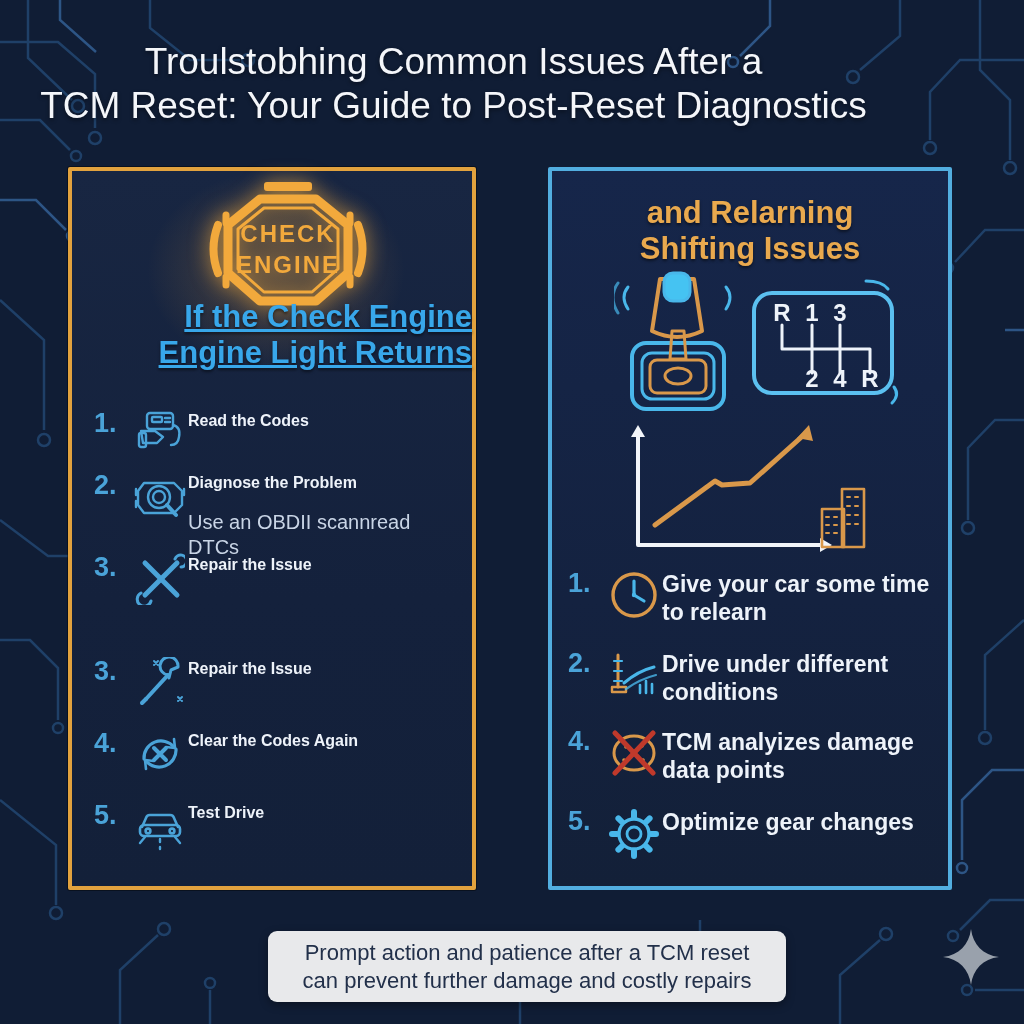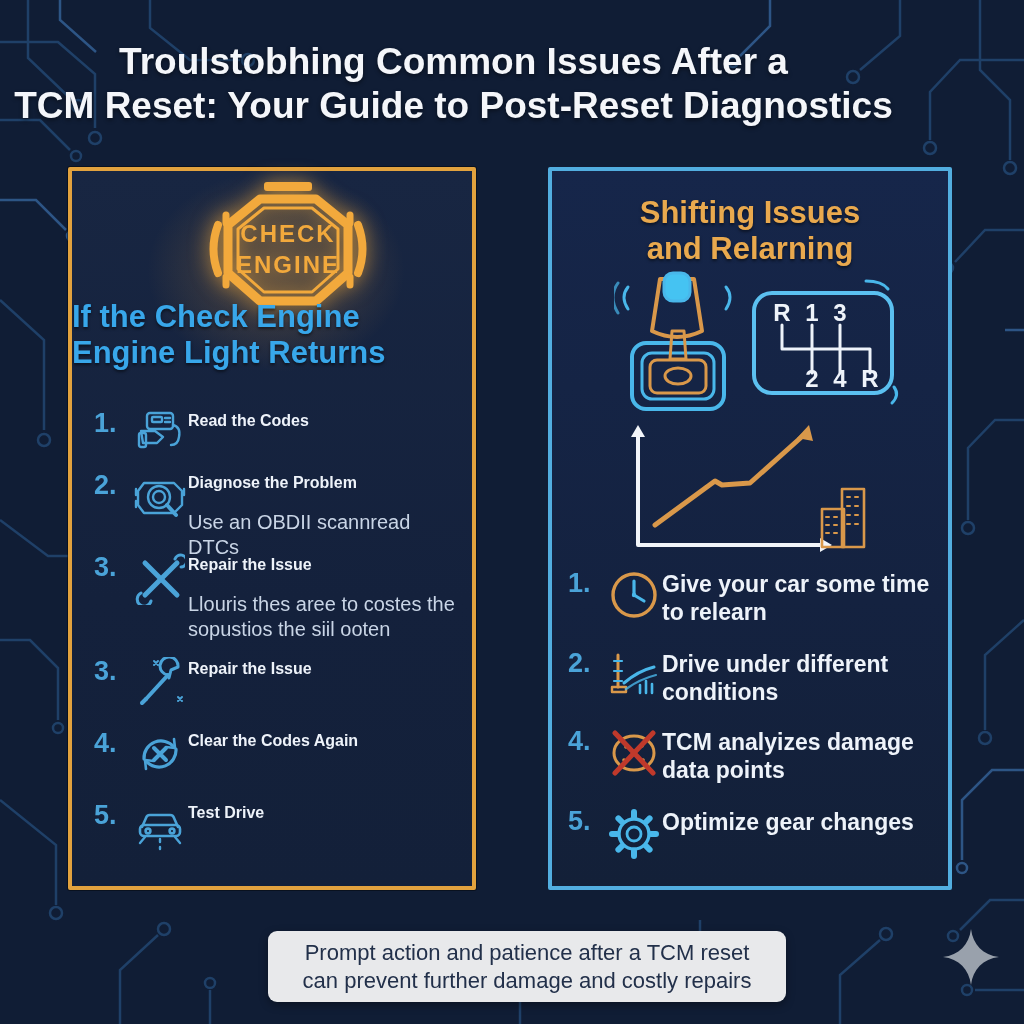--- a/index.html
+++ b/index.html
@@ -10,21 +10,21 @@
     background:#101d35;
     font-family:"Liberation Sans", sans-serif;
     overflow:hidden;
     color:#eef3fa;
   }
   #circuit-bg { position:absolute; inset:0; z-index:0; }
   .content { position:absolute; inset:0; z-index:1; }
 
   .main-title {
     position:absolute; top:40px; left:0; width:907px;
-    text-align:center; font-weight:bold; font-size:37px; line-height:1.18;
+    text-align:center; font-weight:normal; font-size:37px; line-height:1.18;
     color:#f4f6fa; text-shadow:0 2px 4px rgba(0,0,0,.45);
   }
 
   .panel { position:absolute; top:167px; height:723px; border-radius:2px; }
   .panel-left {
     left:68px; width:408px;
     background:linear-gradient(180deg,#182642 0%,#14213c 60%,#132039 100%);
     border:4px solid #e2a23e;
     box-shadow:0 0 0 1px rgba(0,0,0,.4);
   }
@@ -38,22 +38,22 @@
     background:linear-gradient(180deg,#16264a 0%,#142240 60%,#132038 100%);
     border:4px solid #52aee0;
   }
 
   .badge-wrap { position:absolute; top:6px; left:0; width:100%; display:flex; justify-content:center;padding-left:32px; }
   .badge-wrap svg { filter:drop-shadow(0 0 10px rgba(242,169,60,.75)); }
   .badge-text { font-family:"Liberation Sans",sans-serif; font-weight:bold; letter-spacing:2px; }
 
   .lp-heading {
     position:absolute; top:128px; left:0; width:100%;
-    text-align:left; font-weight:bold; font-size:31px; line-height:1.15;
-    color:#38a7ea; text-shadow:0 2px 3px rgba(0,0,0,.5);
+    text-align:right; font-weight:bold; font-size:31px; line-height:1.15;
+    color:#38a7ea; text-shadow:0 2px 3px rgba(0,0,0,.5);text-decoration:underline;
   }
   .rp-heading {
     position:absolute; top:24px; left:0; width:100%;
     text-align:center; font-weight:bold; font-size:31px; line-height:1.15;
     color:#e9a94e; text-shadow:0 2px 3px rgba(0,0,0,.5);
   }
 
   .row { position:absolute; display:flex; align-items:flex-start; }
   .row .num { font-size:27px; font-weight:bold; color:#4aa3d8; width:38px; flex:0 0 38px; line-height:1.1; }
   .row .ric { flex:0 0 56px; width:56px; display:flex; justify-content:center; }
@@ -213,21 +213,20 @@
           <g fill="none" stroke="#4aa3d8" stroke-width="3" stroke-linecap="round" stroke-linejoin="round">
             <path d="M10,10 L42,42" stroke-width="5"></path>
             <path d="M42,10 L10,42" stroke-width="5"></path>
             <path d="M6,40 a7,7 0 1 0 10,8" stroke-width="3"></path>
             <path d="M40,6 a6,6 0 1 1 6,8" stroke-width="3"></path>
           </g>
         </svg>
       </div>
       <div class="txt">
         <div class="t1">Repair the Issue</div>
-        <div class="t2">Llouris thes aree to costes the sopustios the siil ooten</div>
       </div>
     </div>
 
     <div class="row" style="top:486px">
       <div class="num">3.</div>
       <div class="ric">
         <svg width="52" height="50" viewBox="0 0 52 50">
           <g fill="none" stroke="#4aa3d8" stroke-width="3" stroke-linecap="round" stroke-linejoin="round">
             <path d="M12,42 L34,18" stroke-width="4"></path>
             <path d="M34,18 a9,9 0 1 1 10,-8 l-7,3 -2,8 z" stroke-width="3"></path>
@@ -275,22 +274,22 @@
       </div>
       <div class="txt">
         <div class="t1">Test Drive</div>
       </div>
     </div>
   </div>
 
   <div class="panel panel-right">
 
     <div class="rp-heading">
+      <div>and Relarning</div>
       <div>Shifting Issues</div>
-      <div>and Relarning</div>
     </div>
 
     <svg class="icons-strip" style="left:62px; top:94px; width:126px; height:152px; position:absolute" viewBox="0 0 126 152">
       <g fill="none" stroke-linecap="round" stroke-linejoin="round">
         <path d="M14,22 q-8,10 0,22" stroke="#49b7ea" stroke-width="3"></path>
         <path d="M4,18 q-10,14 0,30" stroke="#49b7ea" stroke-width="3" opacity="0.7"></path>
         <path d="M112,22 q8,10 0,22" stroke="#49b7ea" stroke-width="3"></path>
         <rect x="18" y="78" width="92" height="66" rx="14" stroke="#49b7ea" stroke-width="4"></rect>
         <rect x="28" y="88" width="72" height="46" rx="10" stroke="#49b7ea" stroke-width="3"></rect>
         <rect x="36" y="95" width="56" height="33" rx="7" stroke="#d9984a" stroke-width="3"></rect>

